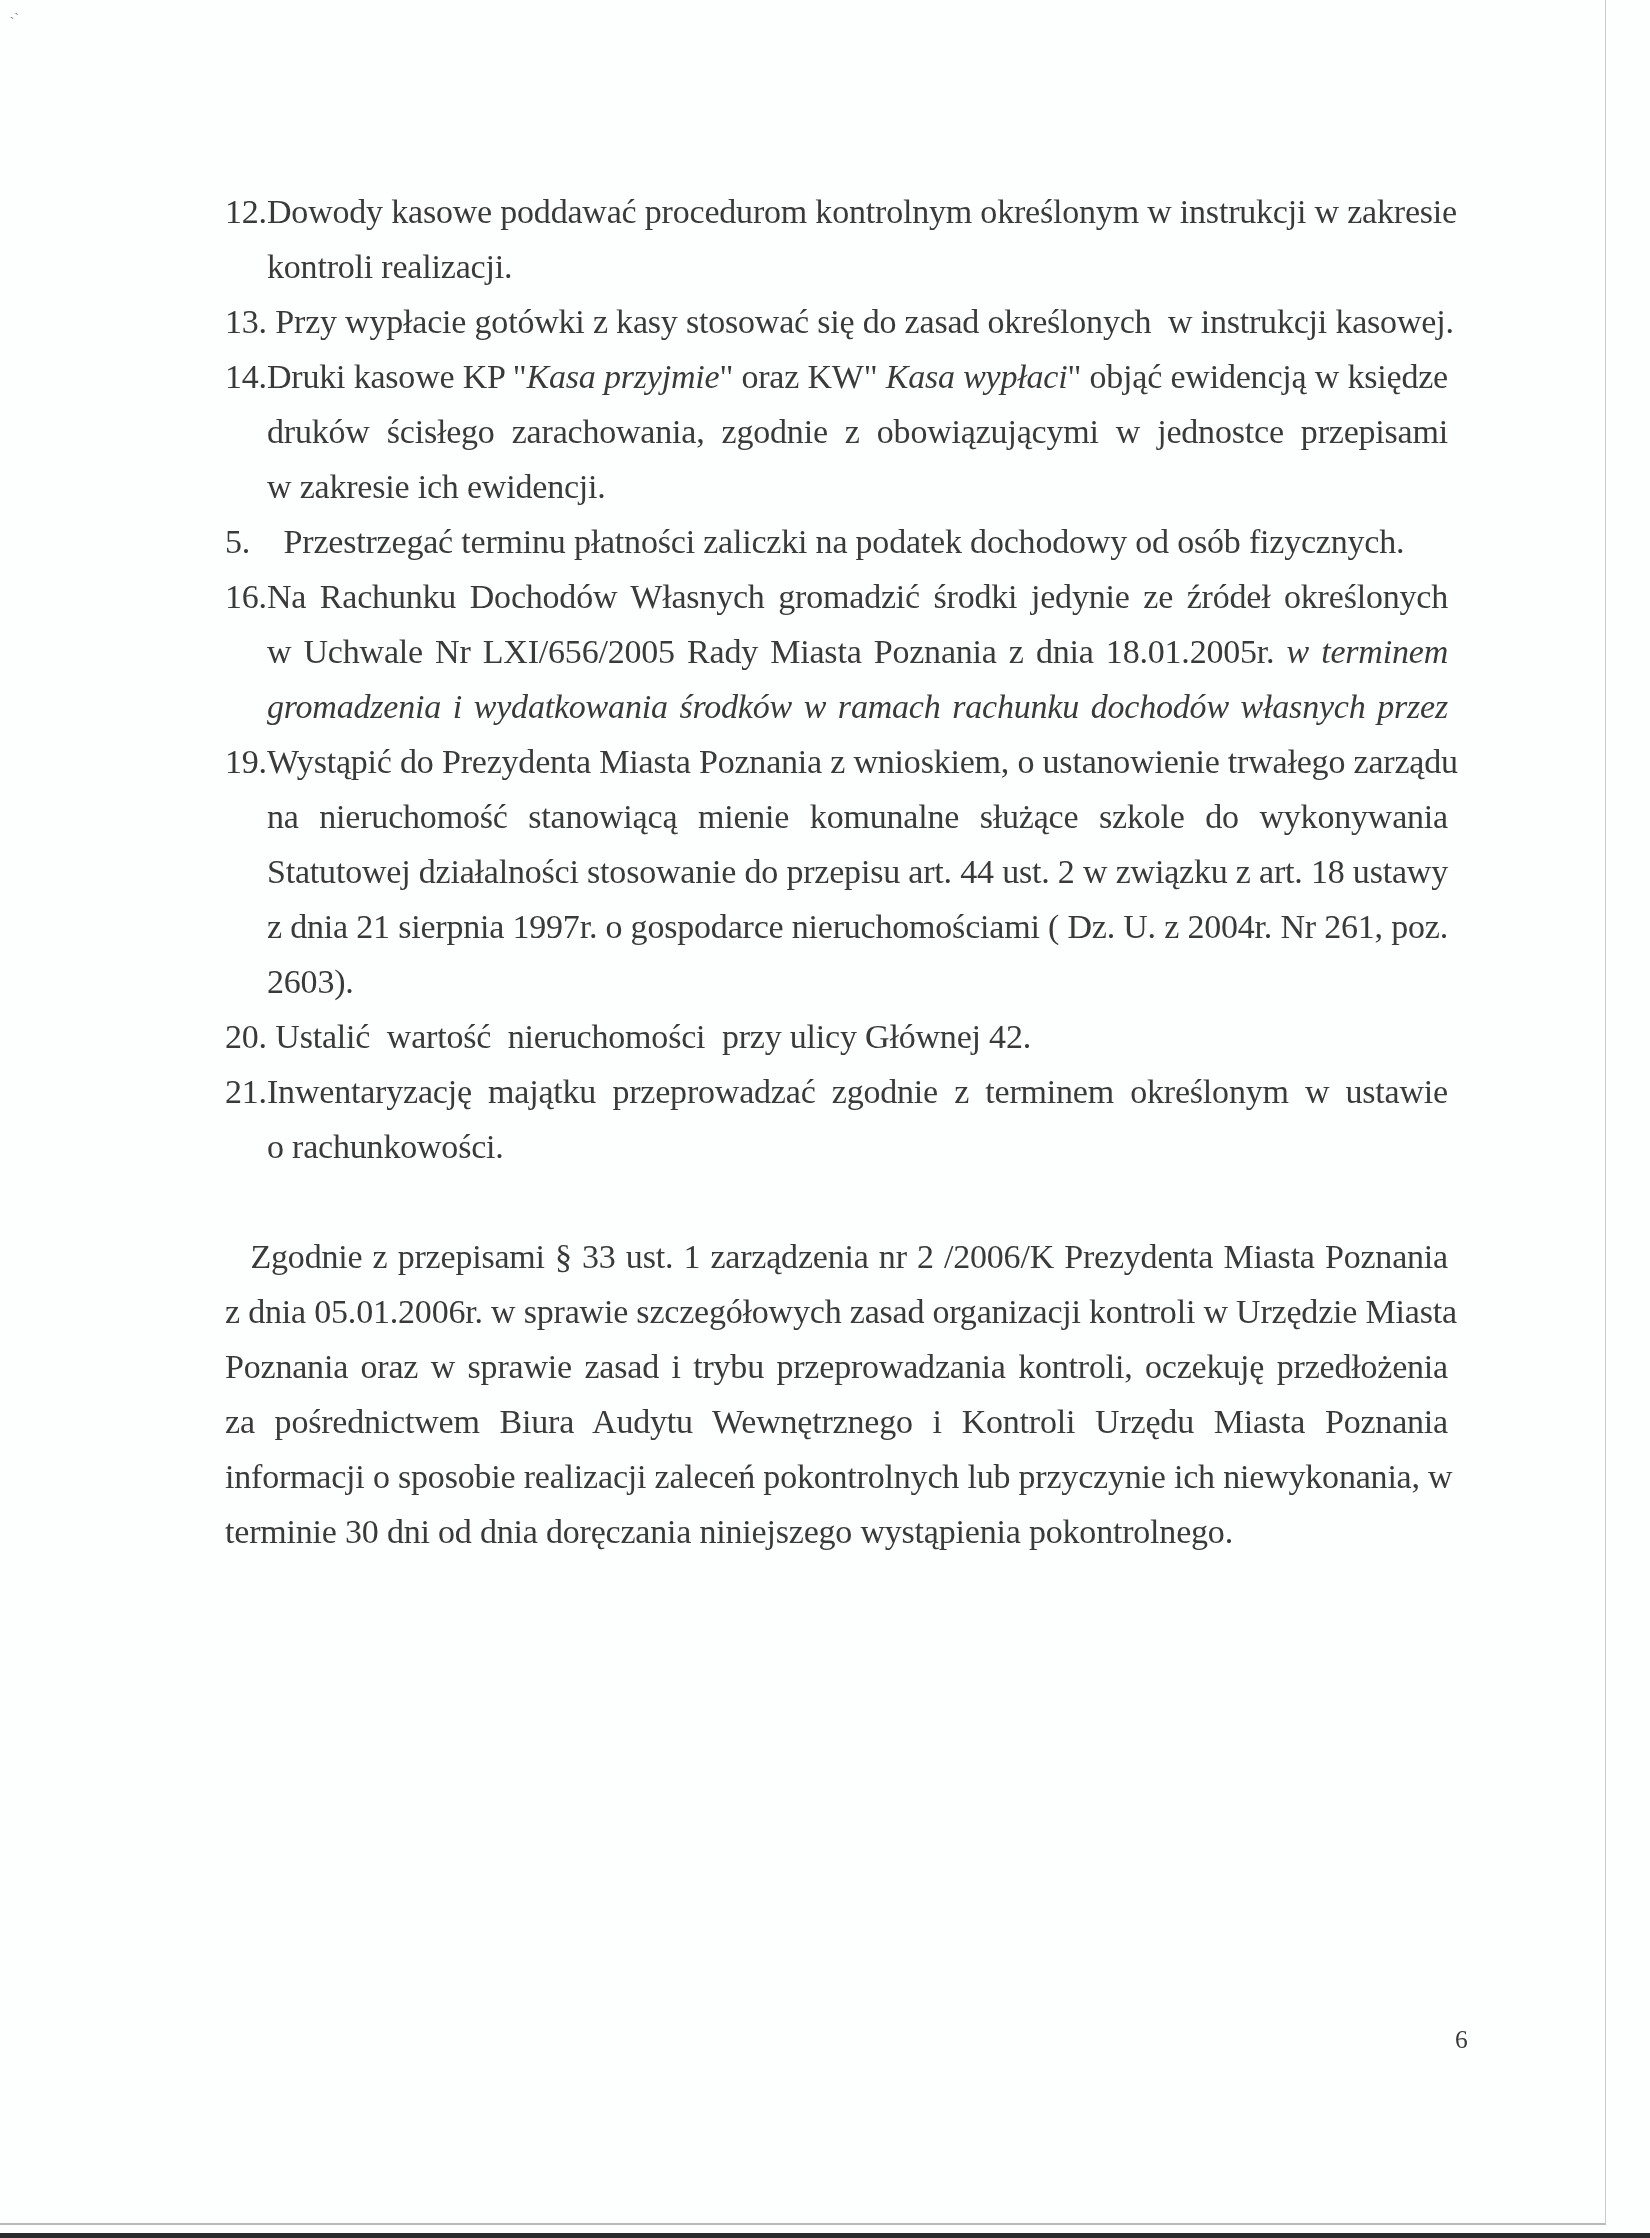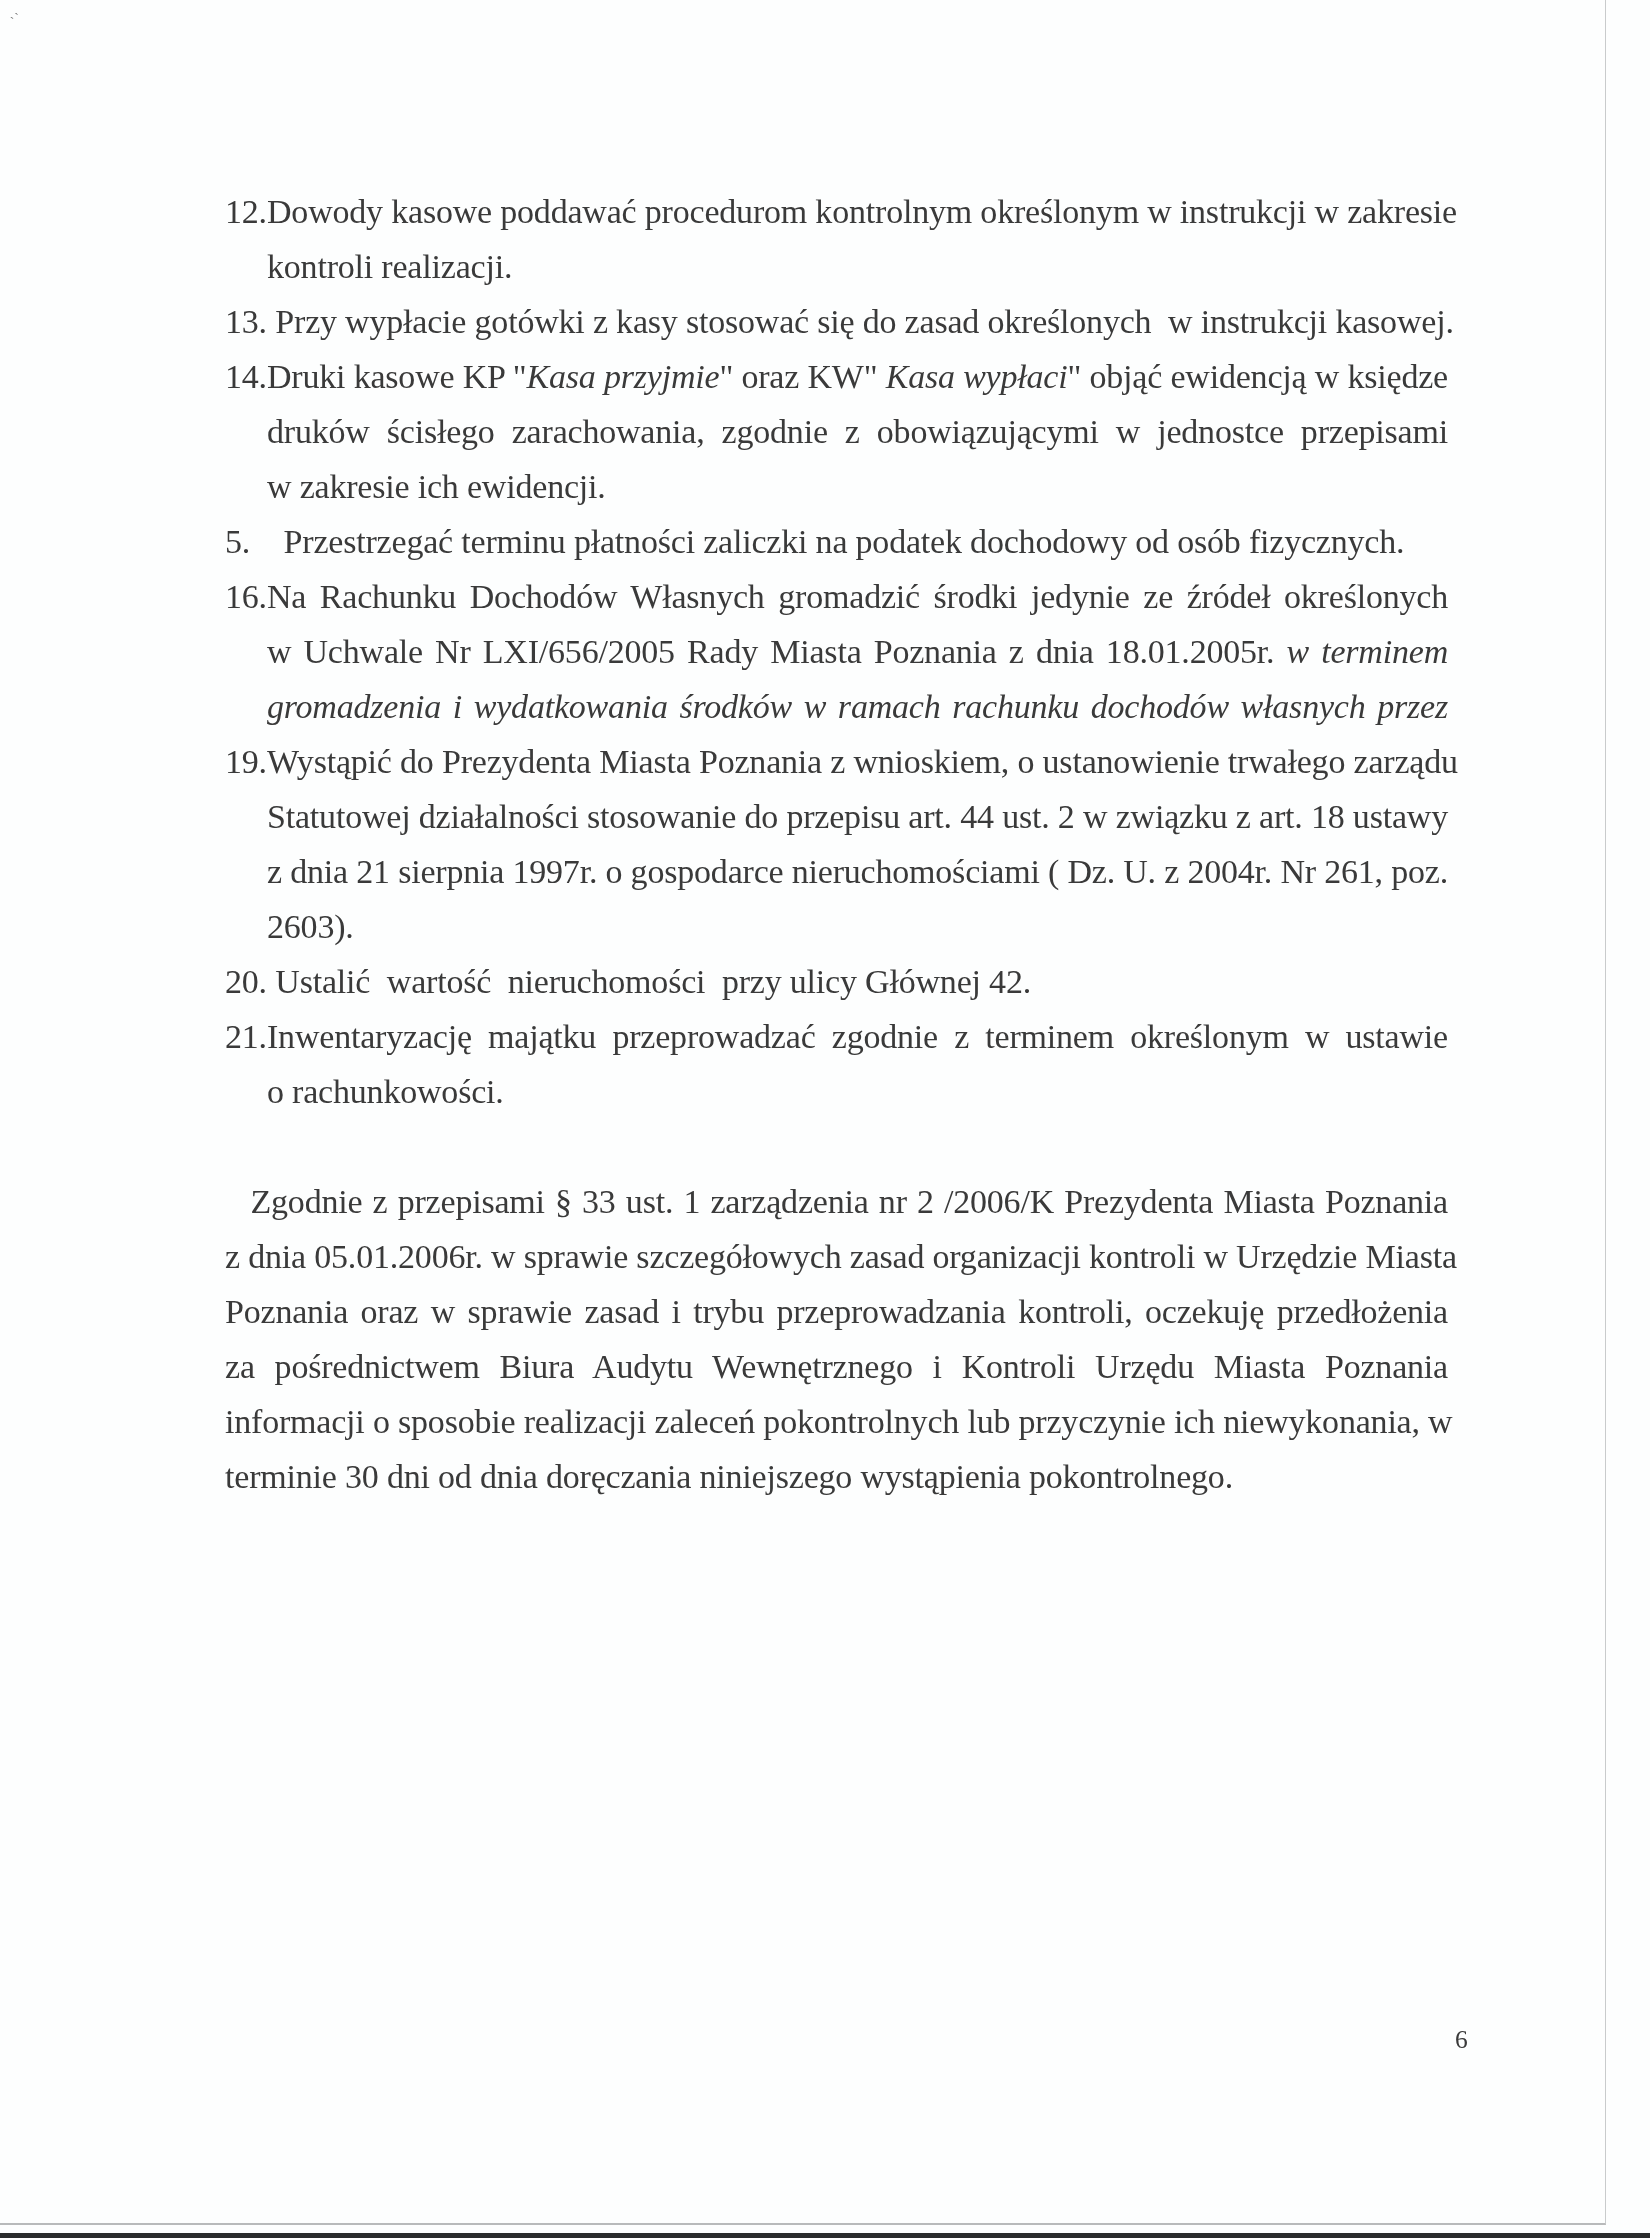--- a/index.html
+++ b/index.html
@@ -118,20 +118,21 @@
       <span class="line just">Na   Rachunku Dochodów Własnych gromadzić środki  jedynie ze źródeł określonych</span>
       <span class="line just"><span>w Uchwale Nr LXI/656/2005 Rady Miasta Poznania z dnia 18.01.2005r. </span><span class="italic">w terminem</span></span>
       <span class="line just italic">gromadzenia i wydatkowania środków w ramach rachunku dochodów własnych przez</span>
     </div>
 
 
 
     <div class="item">
       <span class="num">19.</span>
       <span class="line just"> Wystąpić do Prezydenta Miasta Poznania z wnioskiem, o ustanowienie trwałego zarządu</span>
+      <span class="line just">na  nieruchomość  stanowiącą  mienie  komunalne  służące  szkole  do  wykonywania</span>
       <span class="line just">Statutowej działalności  stosowanie  do przepisu art. 44 ust. 2 w związku z art. 18 ustawy</span>
       <span class="line just">z dnia 21 sierpnia 1997r. o gospodarce nieruchomościami ( Dz. U. z 2004r. Nr 261, poz.</span>
       <span class="line">2603).</span>
     </div>
 
     <div class="item">
       <span class="num">20.</span>
       <span class="line" style="white-space:pre"> Ustalić  wartość  nieruchomości  przy ulicy Głównej 42.</span>
     </div>
 

